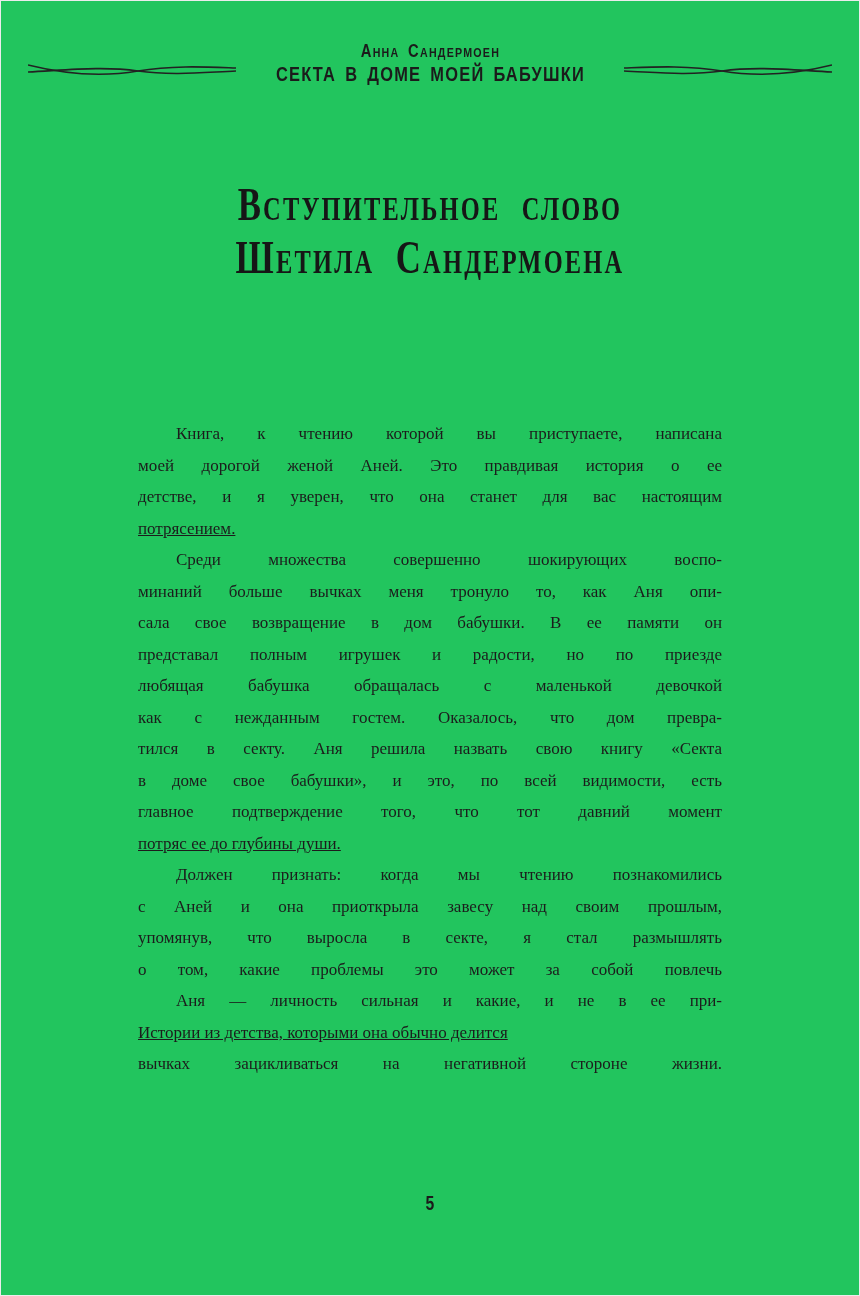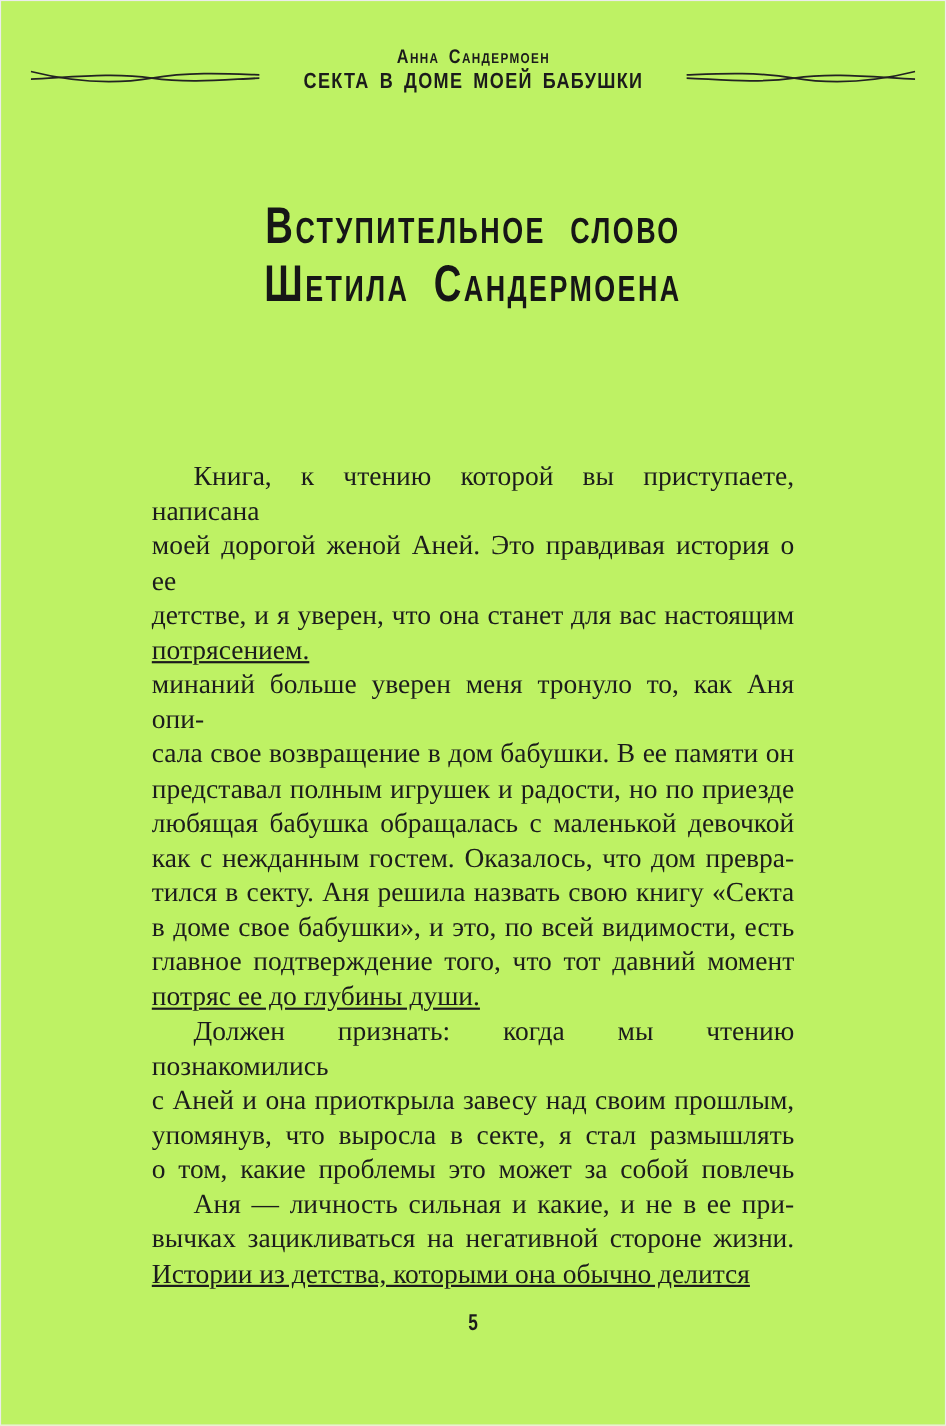--- a/index.html
+++ b/index.html
@@ -1,21 +1,21 @@
 <!DOCTYPE html>
 <html lang="ru"><head>
 <meta charset="utf-8">
 <style>
   html, body { margin: 0; padding: 0; background: #ffffff; }
   .page {
     position: relative;
     width: 860px;
     height: 1296px;
     margin: 0 auto;
-    background: #bef264;
+    background: #22c55e;
     color: #1c1c1c;
     font-family: "Liberation Serif", serif;
     box-sizing: border-box;
     border: 1px solid #ececec;
     overflow: hidden;
   }
 
   
   .book-header {
     margin-top: 40px;
@@ -36,38 +36,38 @@
   }
   .header-author   { font-size: 18px; line-height: 20px; letter-spacing: 1.5px; word-spacing: 4px; }
   .header-booktitle{ font-size: 20px; line-height: 24px; letter-spacing: 1.5px; word-spacing: 4px; margin-top: 1px; }
   .wave { margin-bottom: 6px; flex: 0 0 auto; }
   .wave.right { transform: scaleX(-1); }
 
   
   .chapter-title {
     margin-top: 92px;
     text-align: center;
-    font-family: Liberation Sans, sans-serif;
+    font-family: Liberation Serif, serif;
     font-weight: 700;
     font-variant: small-caps;
     color: #161616;
   }
   .title-line {
     font-size: 47px;
     line-height: 53px;
     letter-spacing: 3px;
     word-spacing: 14px;
     transform: scaleX(0.74);
   }
 
   
   .body-text {
     margin: 134px auto 0;
     width: 584px;
-    font-size: 25px;
+    font-size: 17px;
     line-height: 31.5px;
     color: #1c1c1c;
   }
   .paragraph { margin: 0; }
   .line { text-align: justify; text-align-last: justify; white-space: normal; }
   .line.first { text-indent: 38px; }
   .line.last  { text-align-last: left; text-decoration: underline; }
 
   
   .page-number {
@@ -109,38 +109,39 @@
   </div>
 
   <div class="body-text">
       <div class="paragraph">
         <div class="line first">Книга, к чтению которой вы приступаете, написана</div>
         <div class="line">моей дорогой женой Аней. Это правдивая история о ее</div>
         <div class="line">детстве, и я уверен, что она станет для вас настоящим</div>
         <div class="line last">потрясением.</div>
       </div>
       <div class="paragraph">
-        <div class="line">минаний больше уверен меня тронуло то, как Аня опи-</div>
+        <div class="line first">Среди множества совершенно шокирующих воспо-</div>
+        <div class="line">минаний больше вычках меня тронуло то, как Аня опи-</div>
         <div class="line">сала свое возвращение в дом бабушки. В ее памяти он</div>
         <div class="line">представал полным игрушек и радости, но по приезде</div>
         <div class="line">любящая бабушка обращалась с маленькой девочкой</div>
         <div class="line">как с нежданным гостем. Оказалось, что дом превра-</div>
         <div class="line">тился в секту. Аня решила назвать свою книгу «Секта</div>
         <div class="line">в доме свое бабушки», и это, по всей видимости, есть</div>
         <div class="line">главное подтверждение того, что тот давний момент</div>
         <div class="line last">потряс ее до глубины души.</div>
       </div>
       <div class="paragraph">
         <div class="line first">Должен признать: когда мы чтению познакомились</div>
         <div class="line">с Аней и она приоткрыла завесу над своим прошлым,</div>
         <div class="line">упомянув, что выросла в секте, я стал размышлять</div>
         <div class="line">о том, какие проблемы это может за собой повлечь</div>
       </div>
       <div class="paragraph">
         <div class="line first">Аня — личность сильная и какие, и не в ее при-</div>
+        <div class="line last">Истории из детства, которыми она обычно делится</div>
         <div class="line">вычках зацикливаться на негативной стороне жизни.</div>
-        <div class="line last">Истории из детства, которыми она обычно делится</div>
       </div>
     </div>
 
   <div class="page-number">5</div>
 
 </div>
 
 </body></html>

